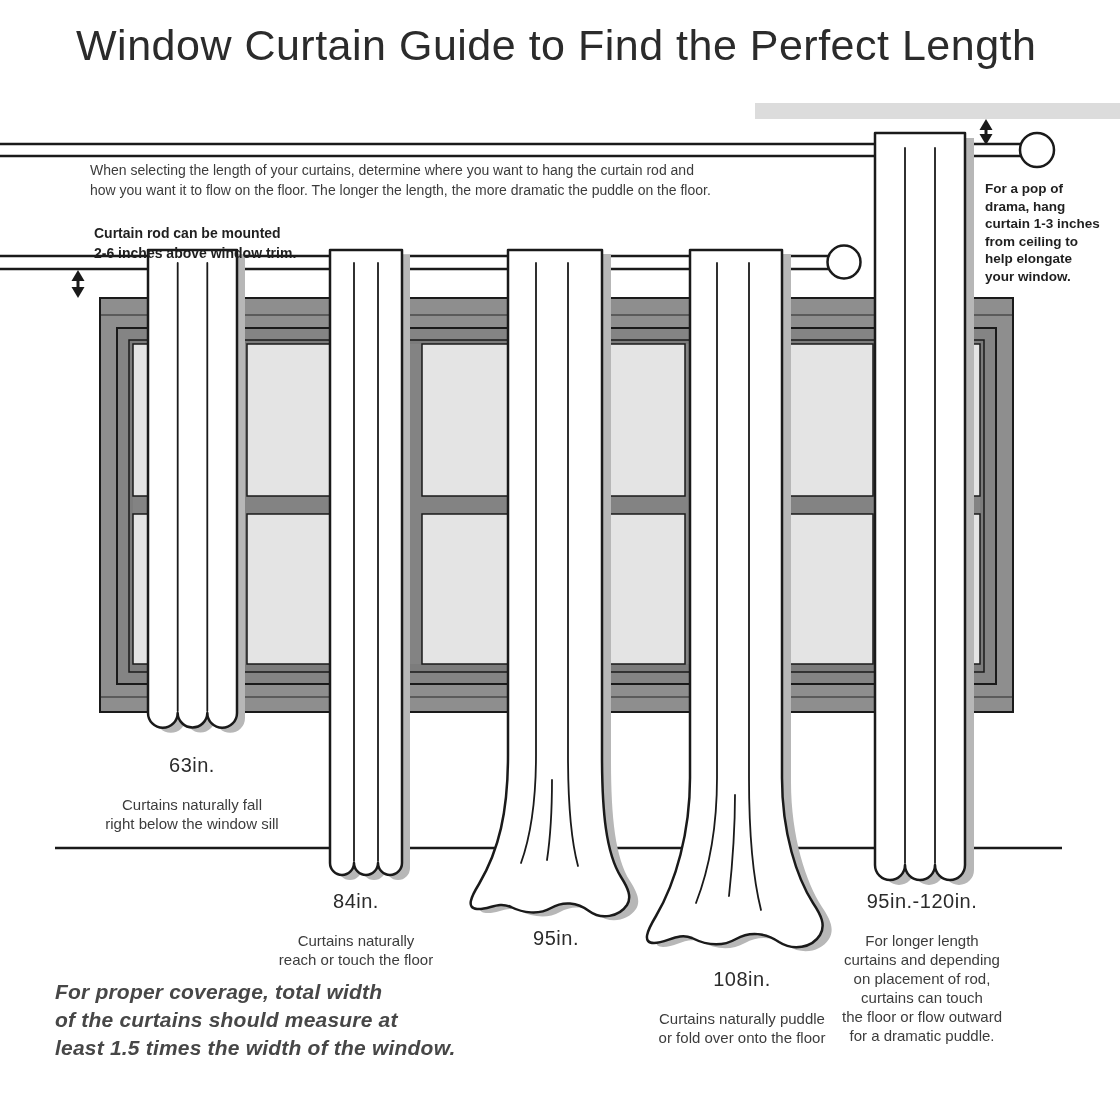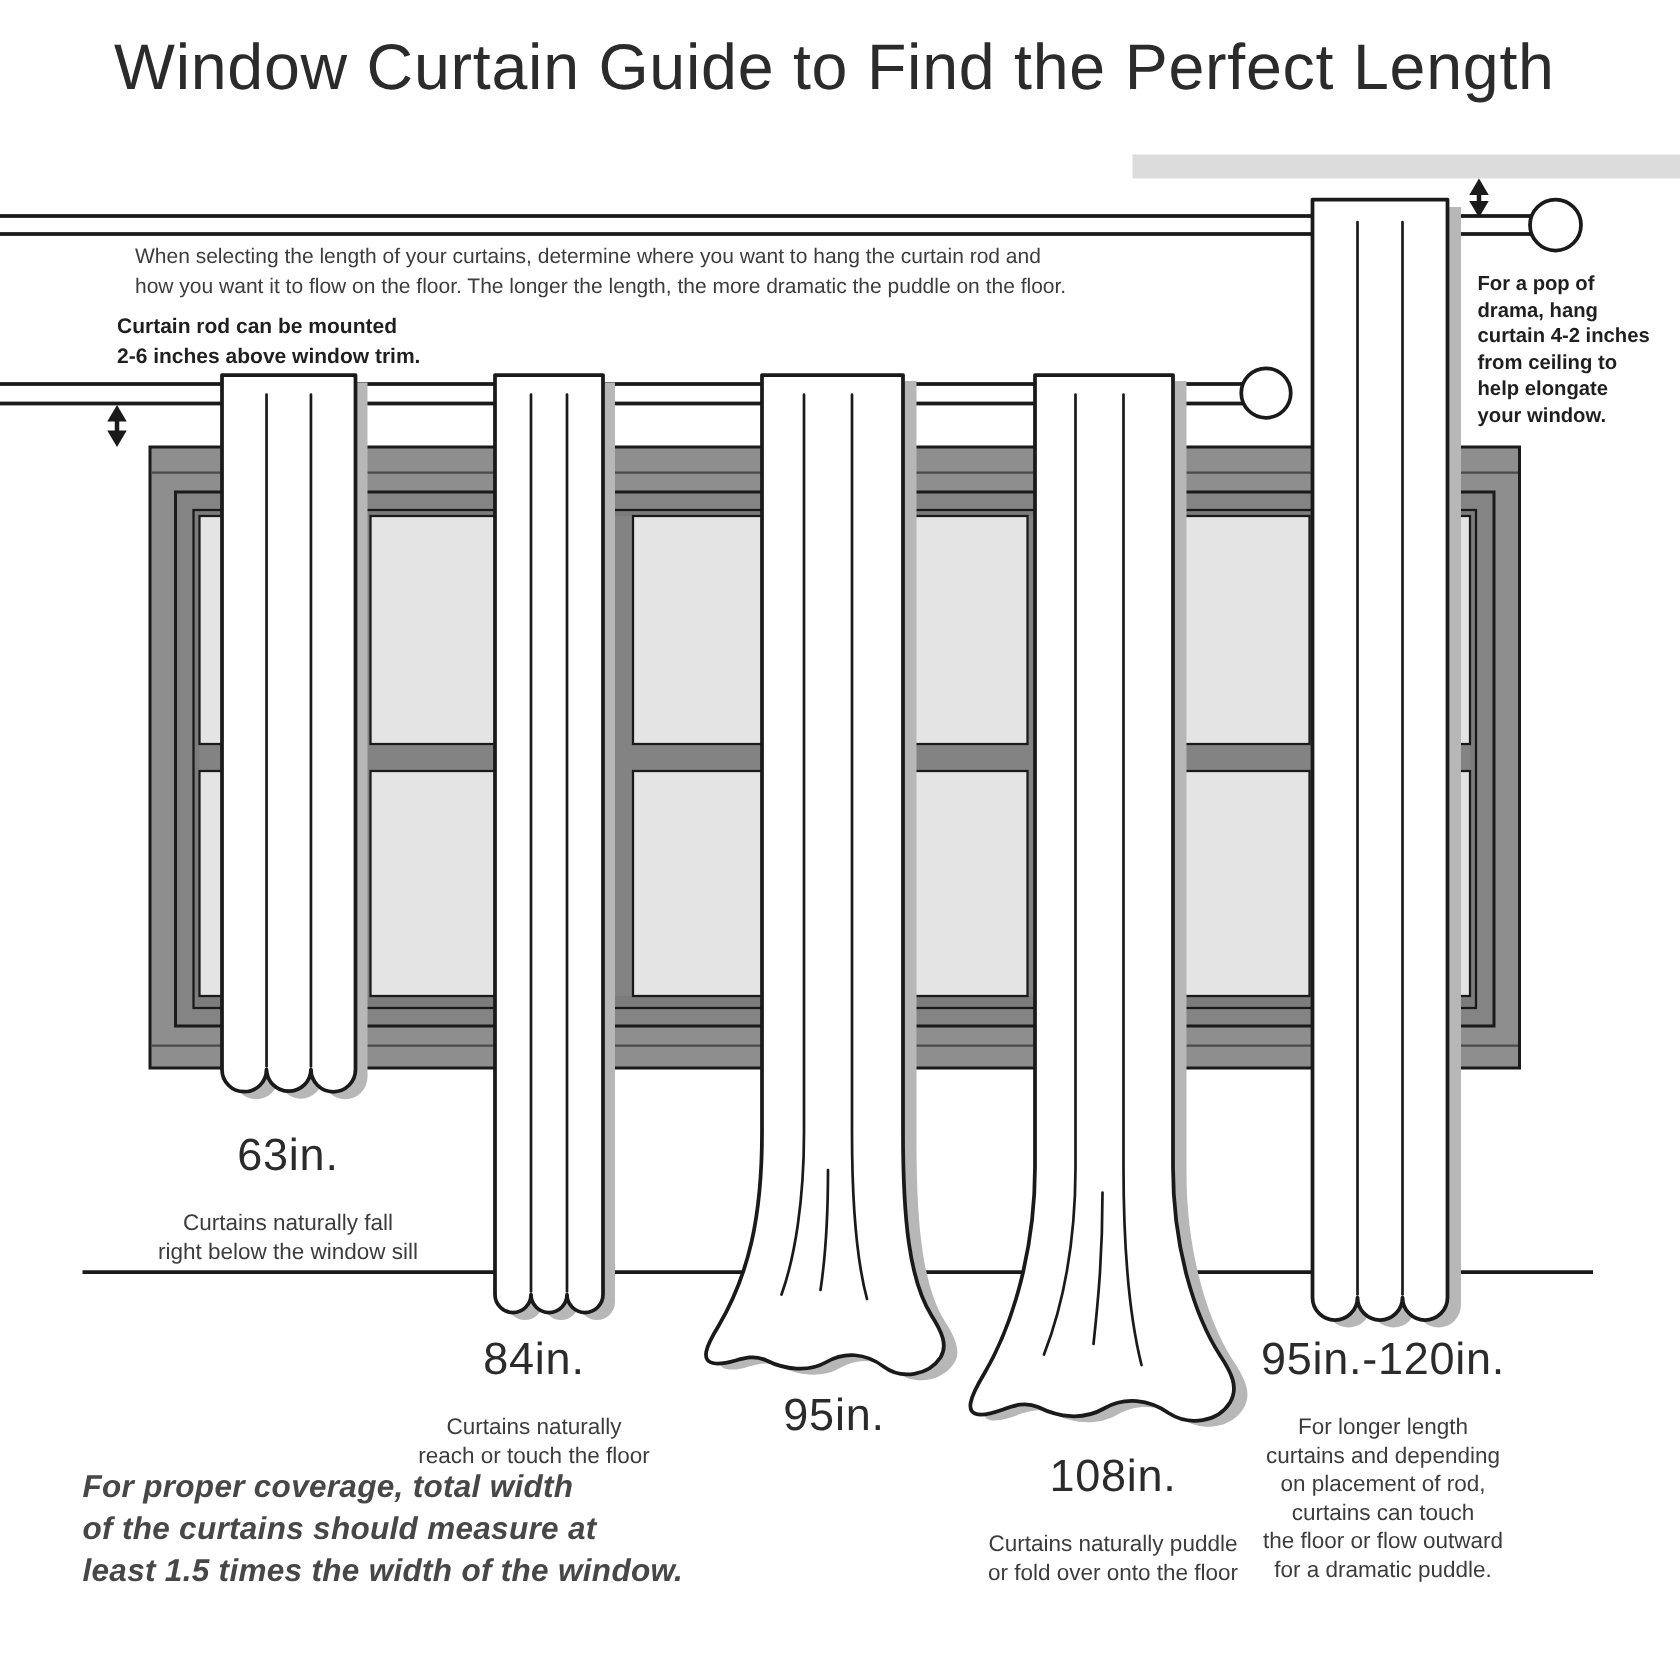--- a/index.html
+++ b/index.html
@@ -11,29 +11,29 @@
   .pre{white-space:pre-line;}
   .title{
     position:absolute;left:76px;top:18px;margin:0;font-weight:400;
     font-size:43px;line-height:1.28;letter-spacing:0.5px;color:var(--text_primary,#2b2b2b);
   }
   .intro{
     position:absolute;left:90px;top:160px;margin:0;
     font-size:14px;line-height:1.45;color:var(--text_secondary,#3c3c3c);
   }
   .rodnote{
-    position:absolute;left:78px;top:207px;margin:0;font-weight:700;
+    position:absolute;left:78px;top:207px;margin:16px;font-weight:700;
     font-size:14px;line-height:1.45;color:#1f1f1f;
   }
   .ceilnote{
     position:absolute;left:985px;top:180px;margin:0;font-weight:700;
     font-size:13.5px;line-height:1.3;color:#1f1f1f;
   }
   .clabel{position:absolute;transform:translateX(-50%);text-align:center;}
-  .clabel .len{font-size:30px;line-height:1.1;color:var(--text_primary,#2b2b2b);letter-spacing:0.5px;}
+  .clabel .len{font-size:20px;line-height:1.1;color:var(--text_primary,#2b2b2b);letter-spacing:0.5px;}
   .clabel .desc{font-size:15px;line-height:1.27;margin-top:19px;color:var(--text_secondary,#3c3c3c);}
   .coverage{
     position:absolute;left:55px;top:978px;margin:0;font-weight:700;
     font-size:21px;line-height:1.33;color:#474747;letter-spacing:0.2px;font-style:italic;
   }
   
   .rod{fill:#ffffff;stroke:var(--outline,#1a1a1a);stroke-width:2.5;}
   .arrow line{stroke:var(--outline,#1a1a1a);stroke-width:3;}
   .arrow path{fill:var(--outline,#1a1a1a);stroke:none;}
   .ceilbar{fill:var(--ceiling_bar,#dcdcdc);}
@@ -146,21 +146,21 @@
 to Find the Perfect Length</h1>
 
   <p class="intro pre">When selecting the length of your curtains, determine where you want to hang the curtain rod and
 how you want it to flow on the floor. The longer the length, the more dramatic the puddle on the floor.</p>
 
   <p class="rodnote pre">Curtain rod can be mounted
 2-6 inches above window trim.</p>
 
   <p class="ceilnote pre">For a pop of
 drama, hang
-curtain 4-2 inches
+curtain 1-3 inches
 from ceiling to
 help elongate
 your window.</p>
 
   <div class="clabel" style="left:192px;top:754px">
     <div class="len">63in.</div>
     <div class="desc pre">Curtains naturally fall
 right below the window sill</div>
   </div>
 

